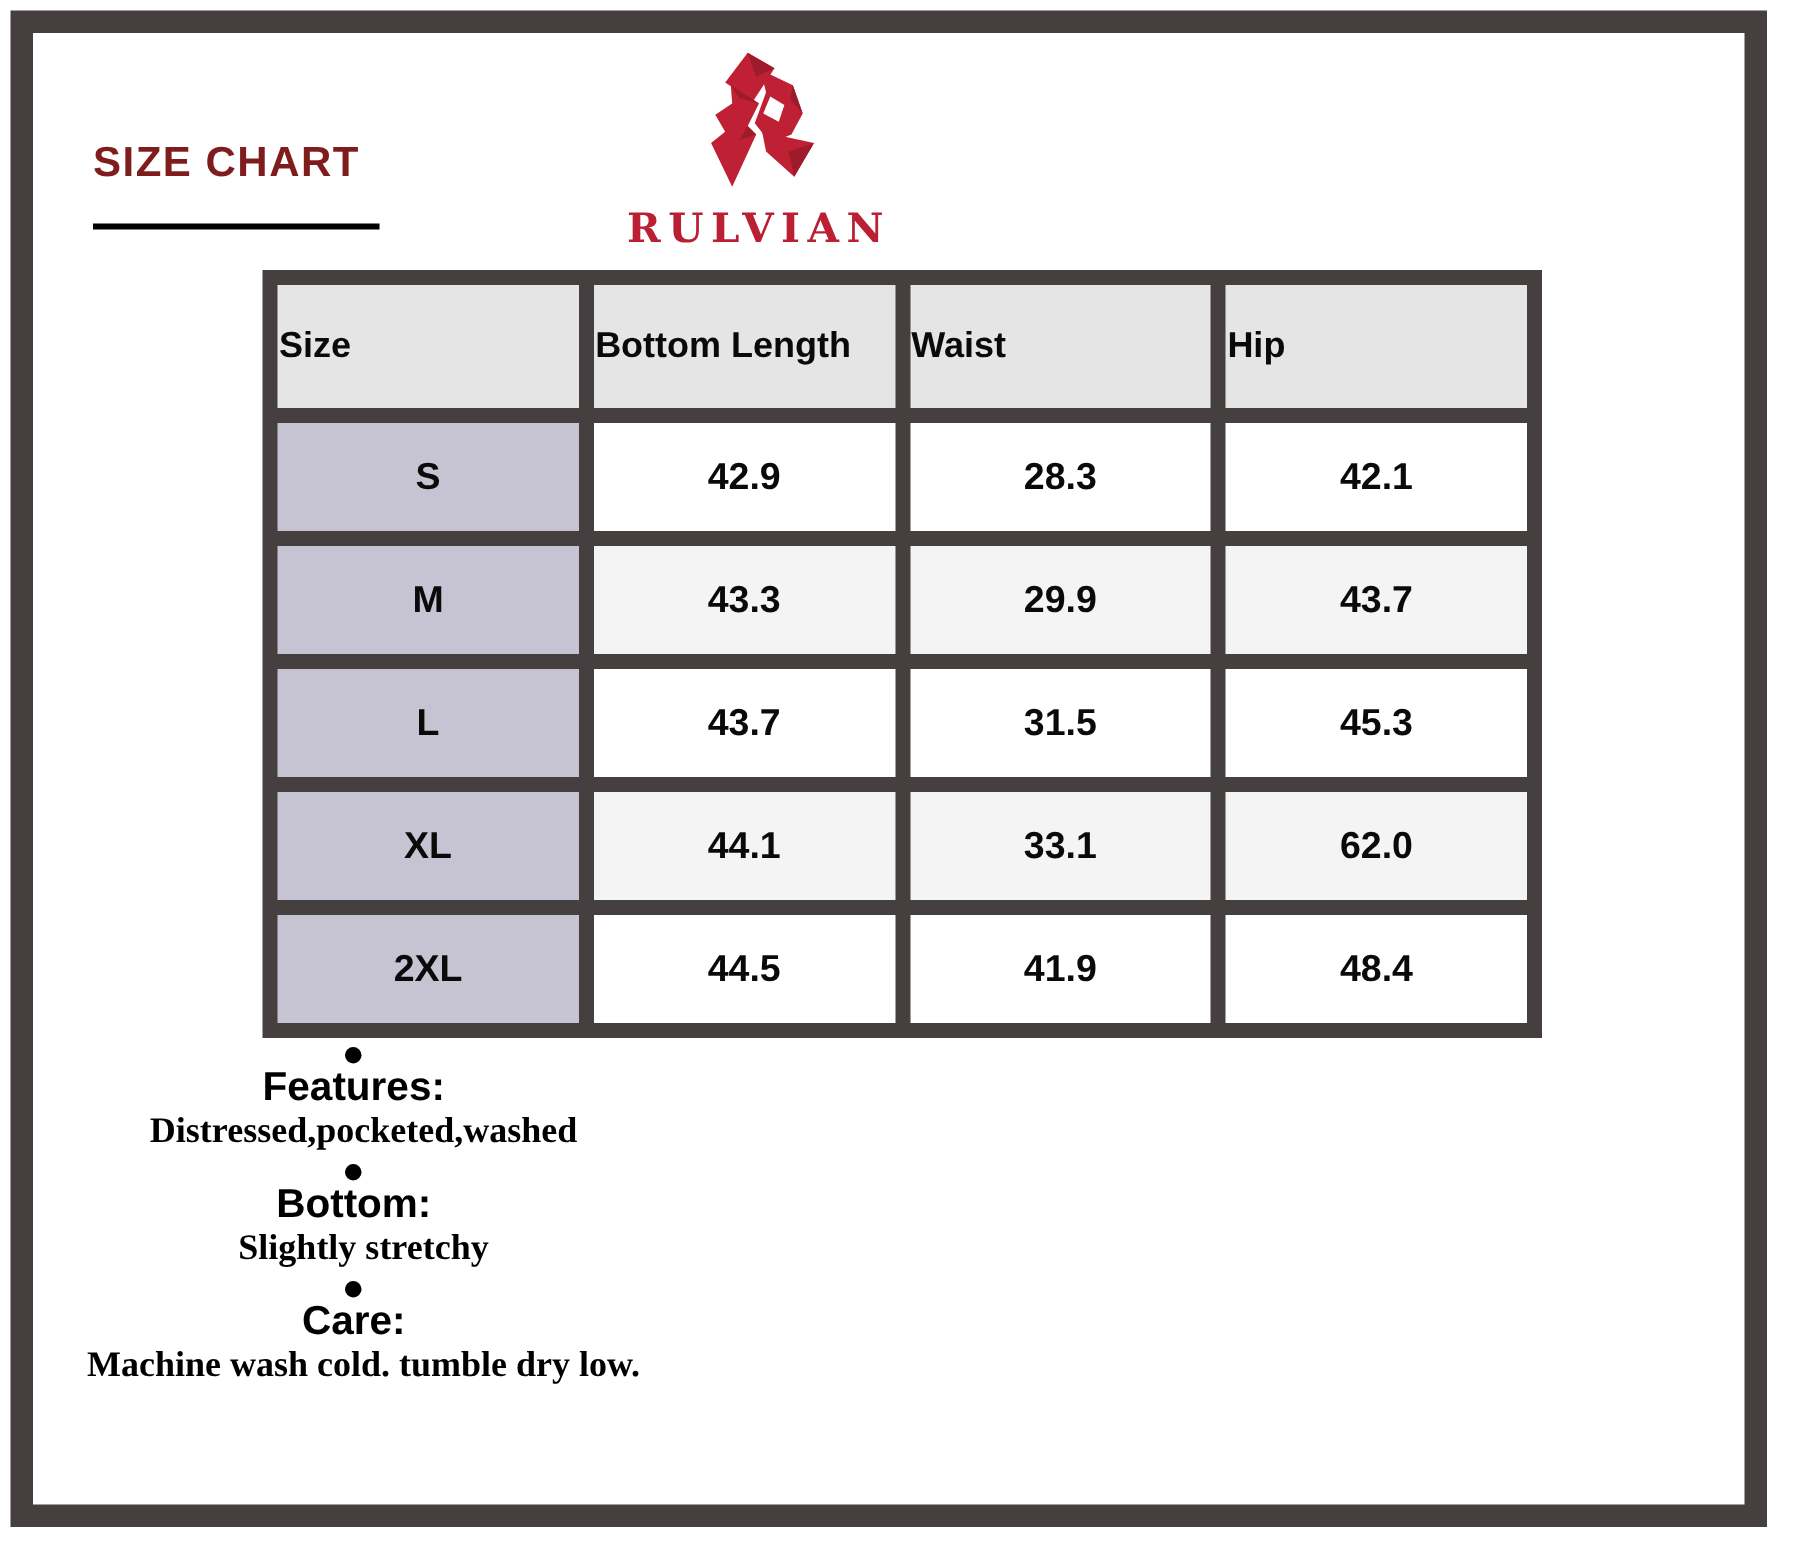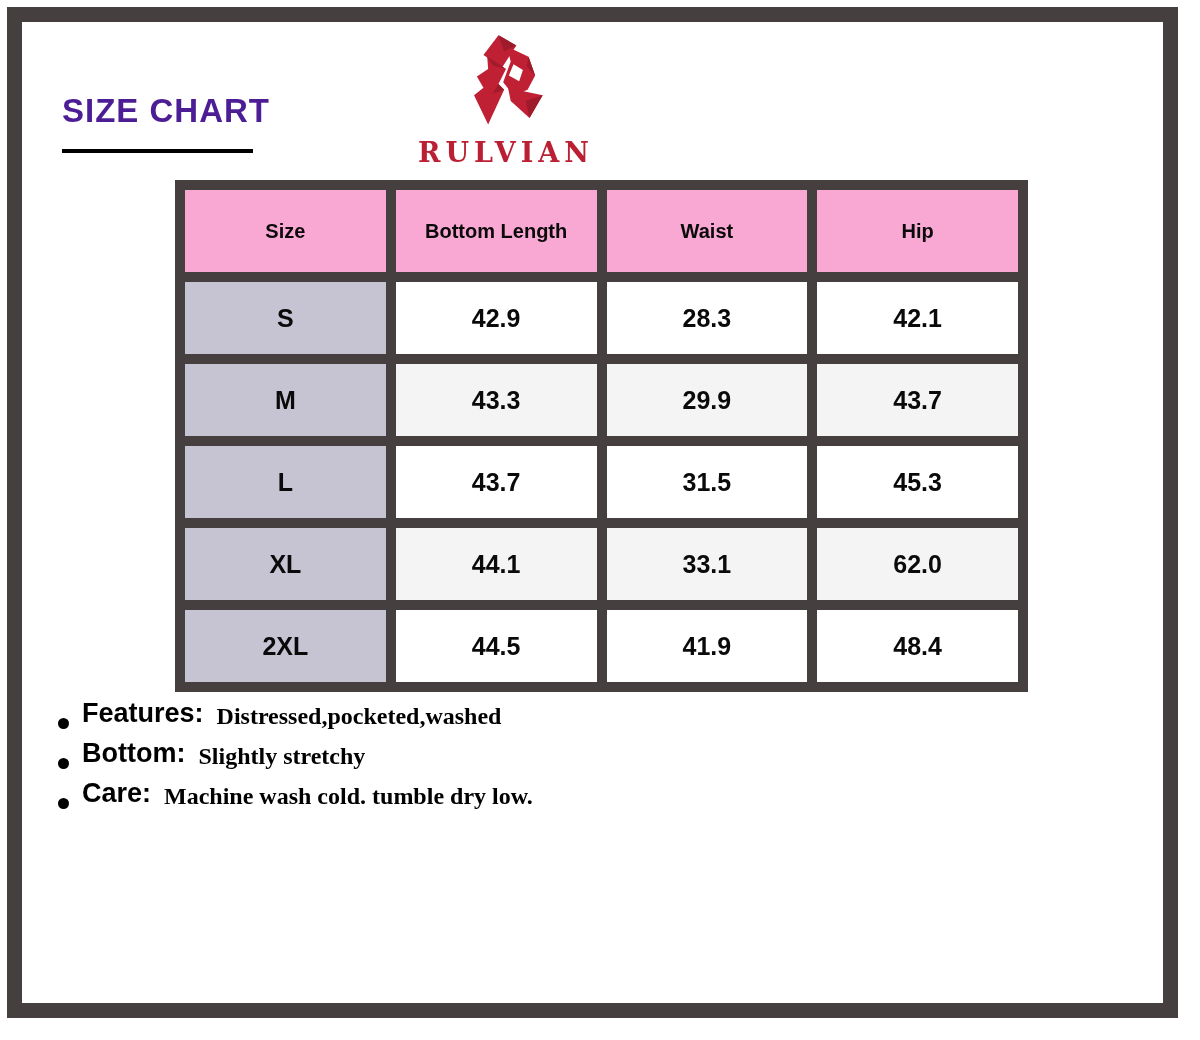--- a/index.html
+++ b/index.html
@@ -6,53 +6,53 @@
   .canvas{
     position:relative;width:1200px;height:1040px;background:#ffffff;overflow:hidden;
     font-family:"Liberation Sans",sans-serif;color:#000;
   }
   .frame{
     position:absolute;left:7px;top:7px;width:1171px;height:1011px;
     border:15px solid #453f40;box-sizing:border-box;pointer-events:none;
   }
   .title{
     position:absolute;left:62px;top:92px;margin:0;
-    font-size:33px;font-weight:bold;letter-spacing:1px;color:#4c1d95;
+    font-size:28px;font-weight:bold;letter-spacing:1px;color:#7f1d1d;
   }
   .title-underline{
     position:absolute;left:62px;top:149px;width:191px;height:4px;background:#000;
   }
   .brand{
     position:absolute;left:0;top:33px;width:1012px;
     display:flex;flex-direction:column;align-items:center;
   }
   .brand svg{width:94px;height:104px;display:block;}
   .wordmark{
     font-family:"DejaVu Serif",serif;font-weight:bold;
     font-size:27px;letter-spacing:5px;color:#bb1f33;margin-top:0px;
   }
   .size-table{
     position:absolute;left:175px;top:180px;width:853px;
     border-collapse:separate;border-spacing:10px;
     background:#453f40;table-layout:fixed;
   }
   .size-table th{
-    height:80px;background:#f9a8d4;
-    font-size:20px;font-weight:bold;color:#0a0a0a;text-align:center;
+    height:80px;background:#e5e5e5;
+    font-size:24px;font-weight:bold;color:#0a0a0a;text-align:left;
   }
   .size-table td{
     height:70px;background:#ffffff;
     font-size:25px;font-weight:bold;color:#0a0a0a;text-align:center;
   }
   .size-table td.size-cell{background:#c6c4d2;}
   .size-table tr.row-even td.val-cell{background:#f4f4f5;margin-top:20px;}
   .details{
     position:absolute;left:58px;top:698px;margin:0;padding:0;list-style:none;
   }
-  .details li{display:flex;align-items:flex-end;margin-bottom:9px;}
+  .details li{display:flex;align-items:center;margin-bottom:9px;flex-direction:column;}
   .dot{
     width:11px;height:11px;border-radius:50%;background:#000;
     margin-right:13px;flex:0 0 auto;
   }
   .detail-label{font-size:27px;font-weight:bold;margin-right:13px;white-space:nowrap;}
   .detail-value{font-size:24px;font-weight:bold;white-space:nowrap;position:relative;top:1px;font-family:Liberation Serif, serif;}
 </style>
 </head>
 <body>
 

